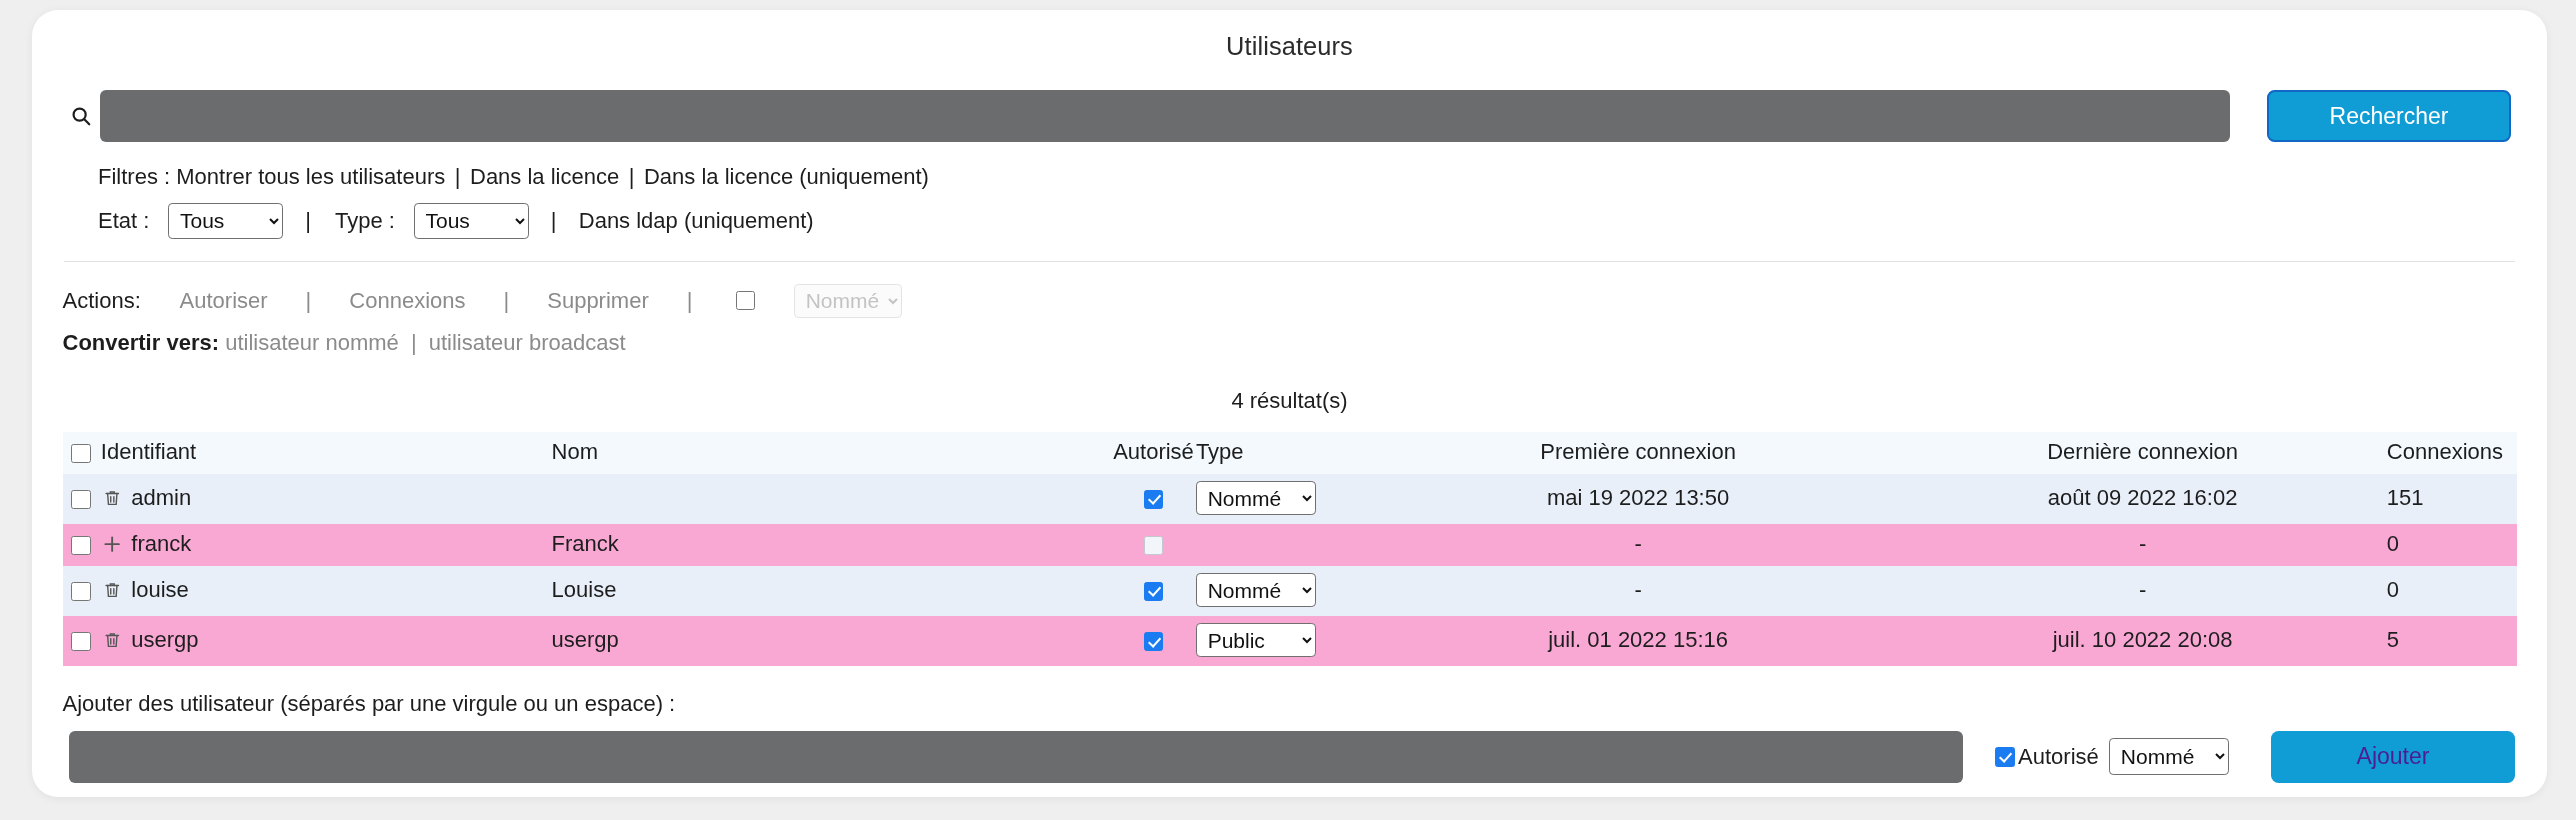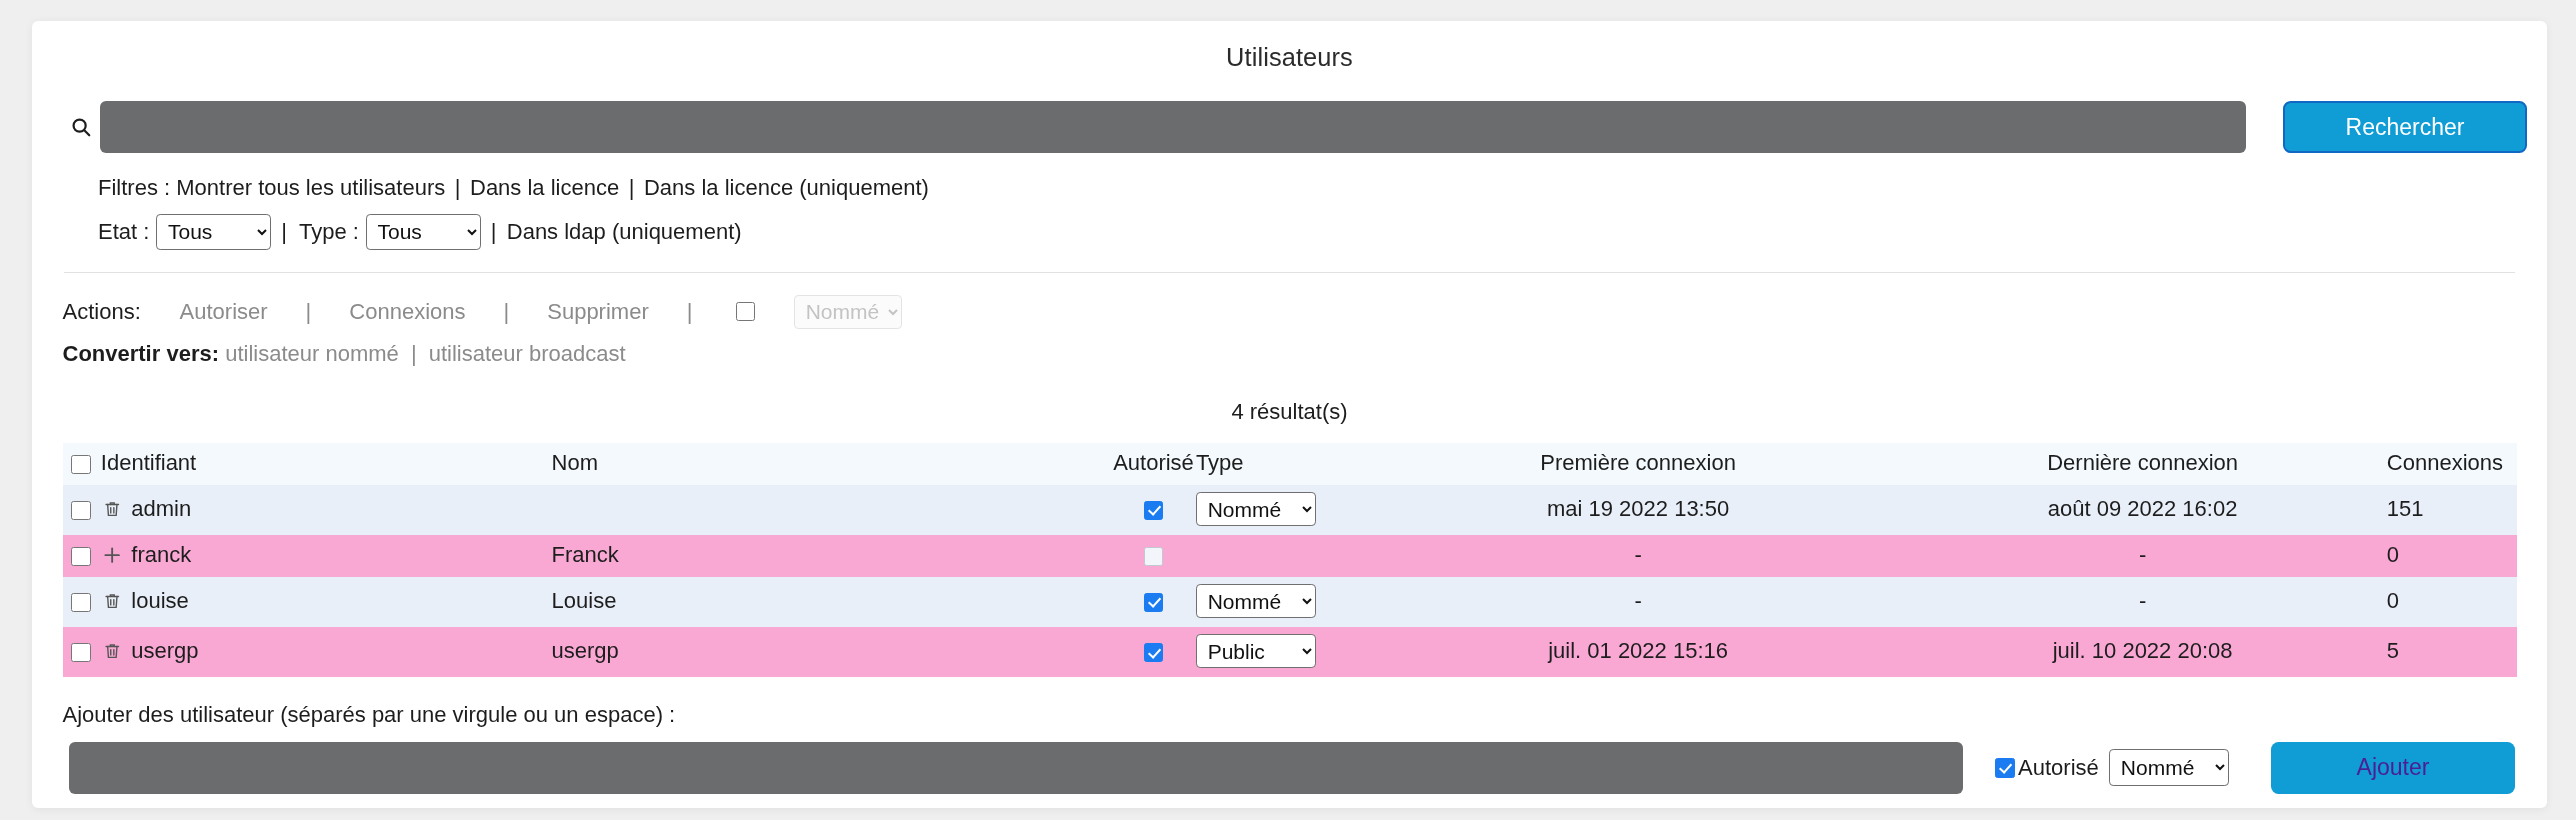--- a/index.html
+++ b/index.html
@@ -4,42 +4,42 @@
 <style>
   * { box-sizing: border-box; }
   html, body {
     margin: 0; padding: 0;
     width: 2576px; height: 821px;
     background: #efefef;
     font-family: "Liberation Sans", sans-serif;
   }
   .page {
     position: absolute;
-    left: 32px; top: 21px;
+    left: 32px; top: 10px;
     width: 2515px; height: 787px;
     background: #ffffff;
-    border-radius: 6px;
+    border-radius: 26px;
     box-shadow: 0 1.7px 8.5px rgba(0,0,0,0.06);
     overflow: hidden;
   }
 
   
   .title {
     text-align: center;
     font-size: 25.4px;
     color: #2b2b2b;
     padding-top: 22px;
     letter-spacing: 0.1px;
   }
 
   
   .search-row {
     display: flex;
     align-items: center;
-    margin: 29px 20px 0 29px;
+    margin: 29px 36px 0 29px;
   }
   .search-icon {
     width: 39px;
     flex: 0 0 39px;
     display: flex;
     justify-content: center;
     align-items: center;
     color: #1d1d1d;
   }
   .search-input {
@@ -78,21 +78,21 @@
     color: #1d1d1d;
     text-decoration: none;
     cursor: pointer;
   }
   .sep { color: #1d1d1d; padding: 0 3.4px; }
   .filter-row2 {
     margin-top: 10.2px;
     display: flex;
     align-items: center;
     font-size: 22px;
-    gap: 0;
+    gap: 12px;
   }
   select.fsel {
     font-family: "Liberation Sans", sans-serif;
     font-size: 21px;
     height: 36px;
     border: 0.8px solid #6f6f6f;
     border-radius: 4.2px;
     background: #ffffff;
     color: #111;
     padding: 0 5.1px 0 6.8px;

